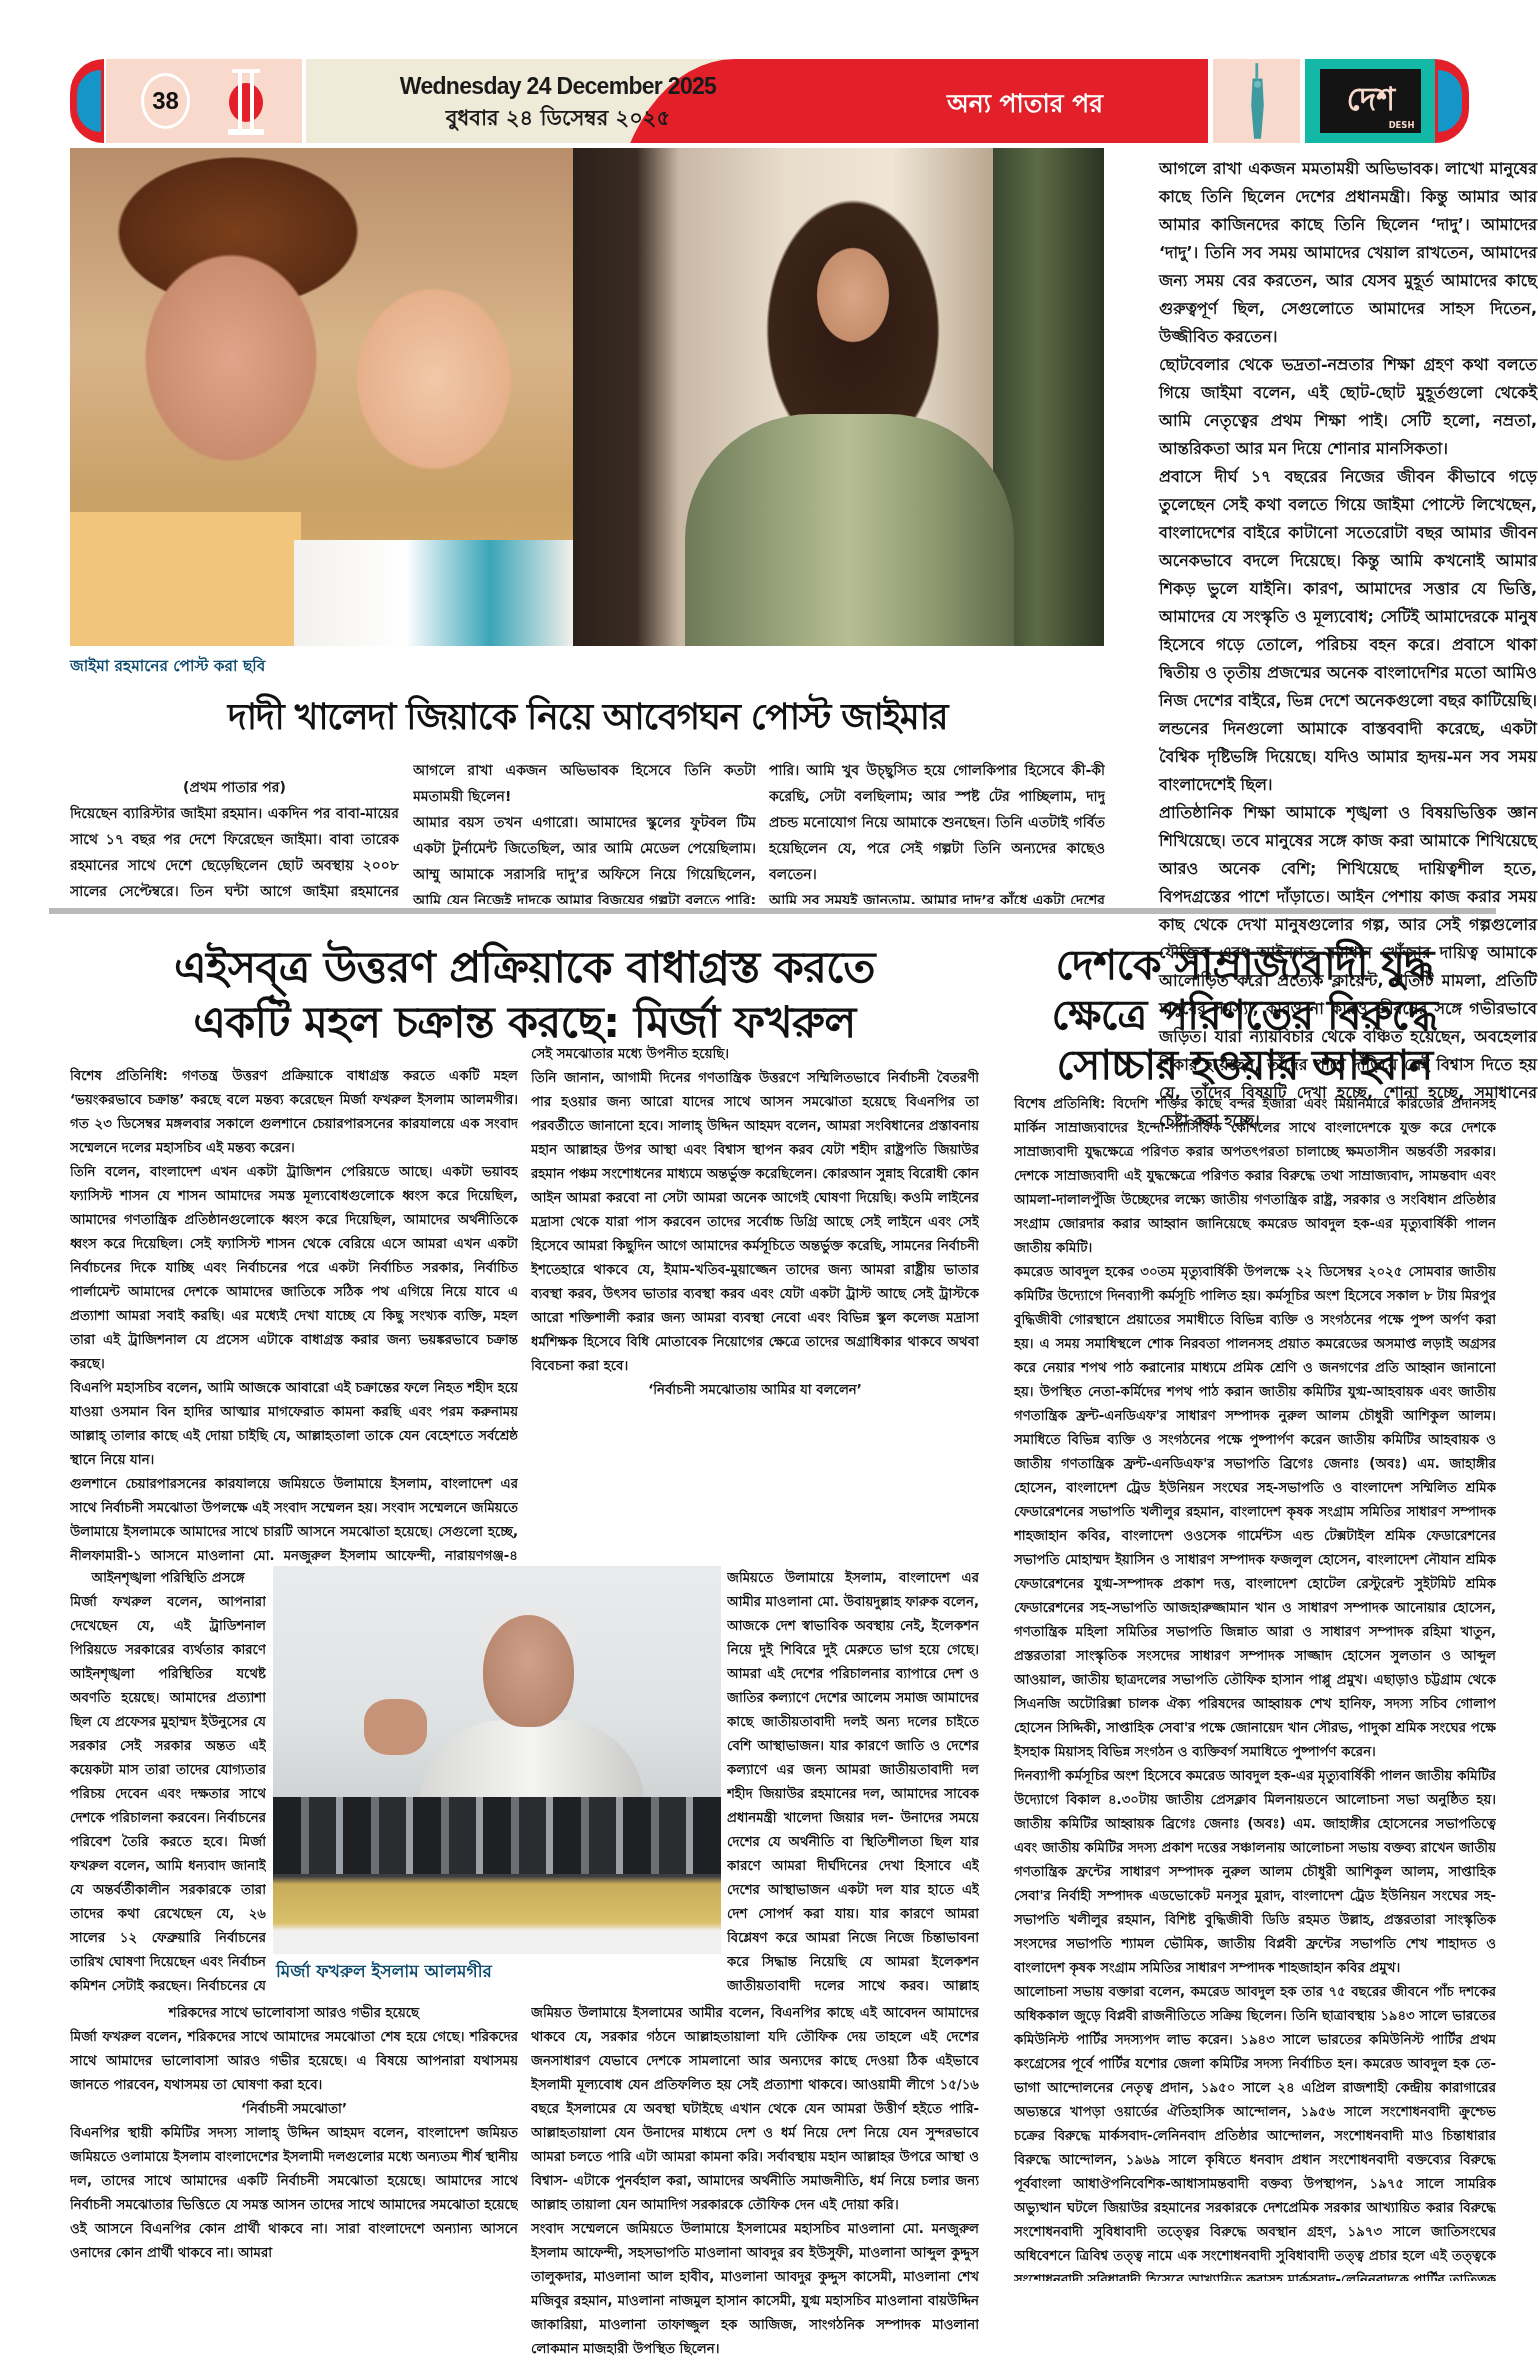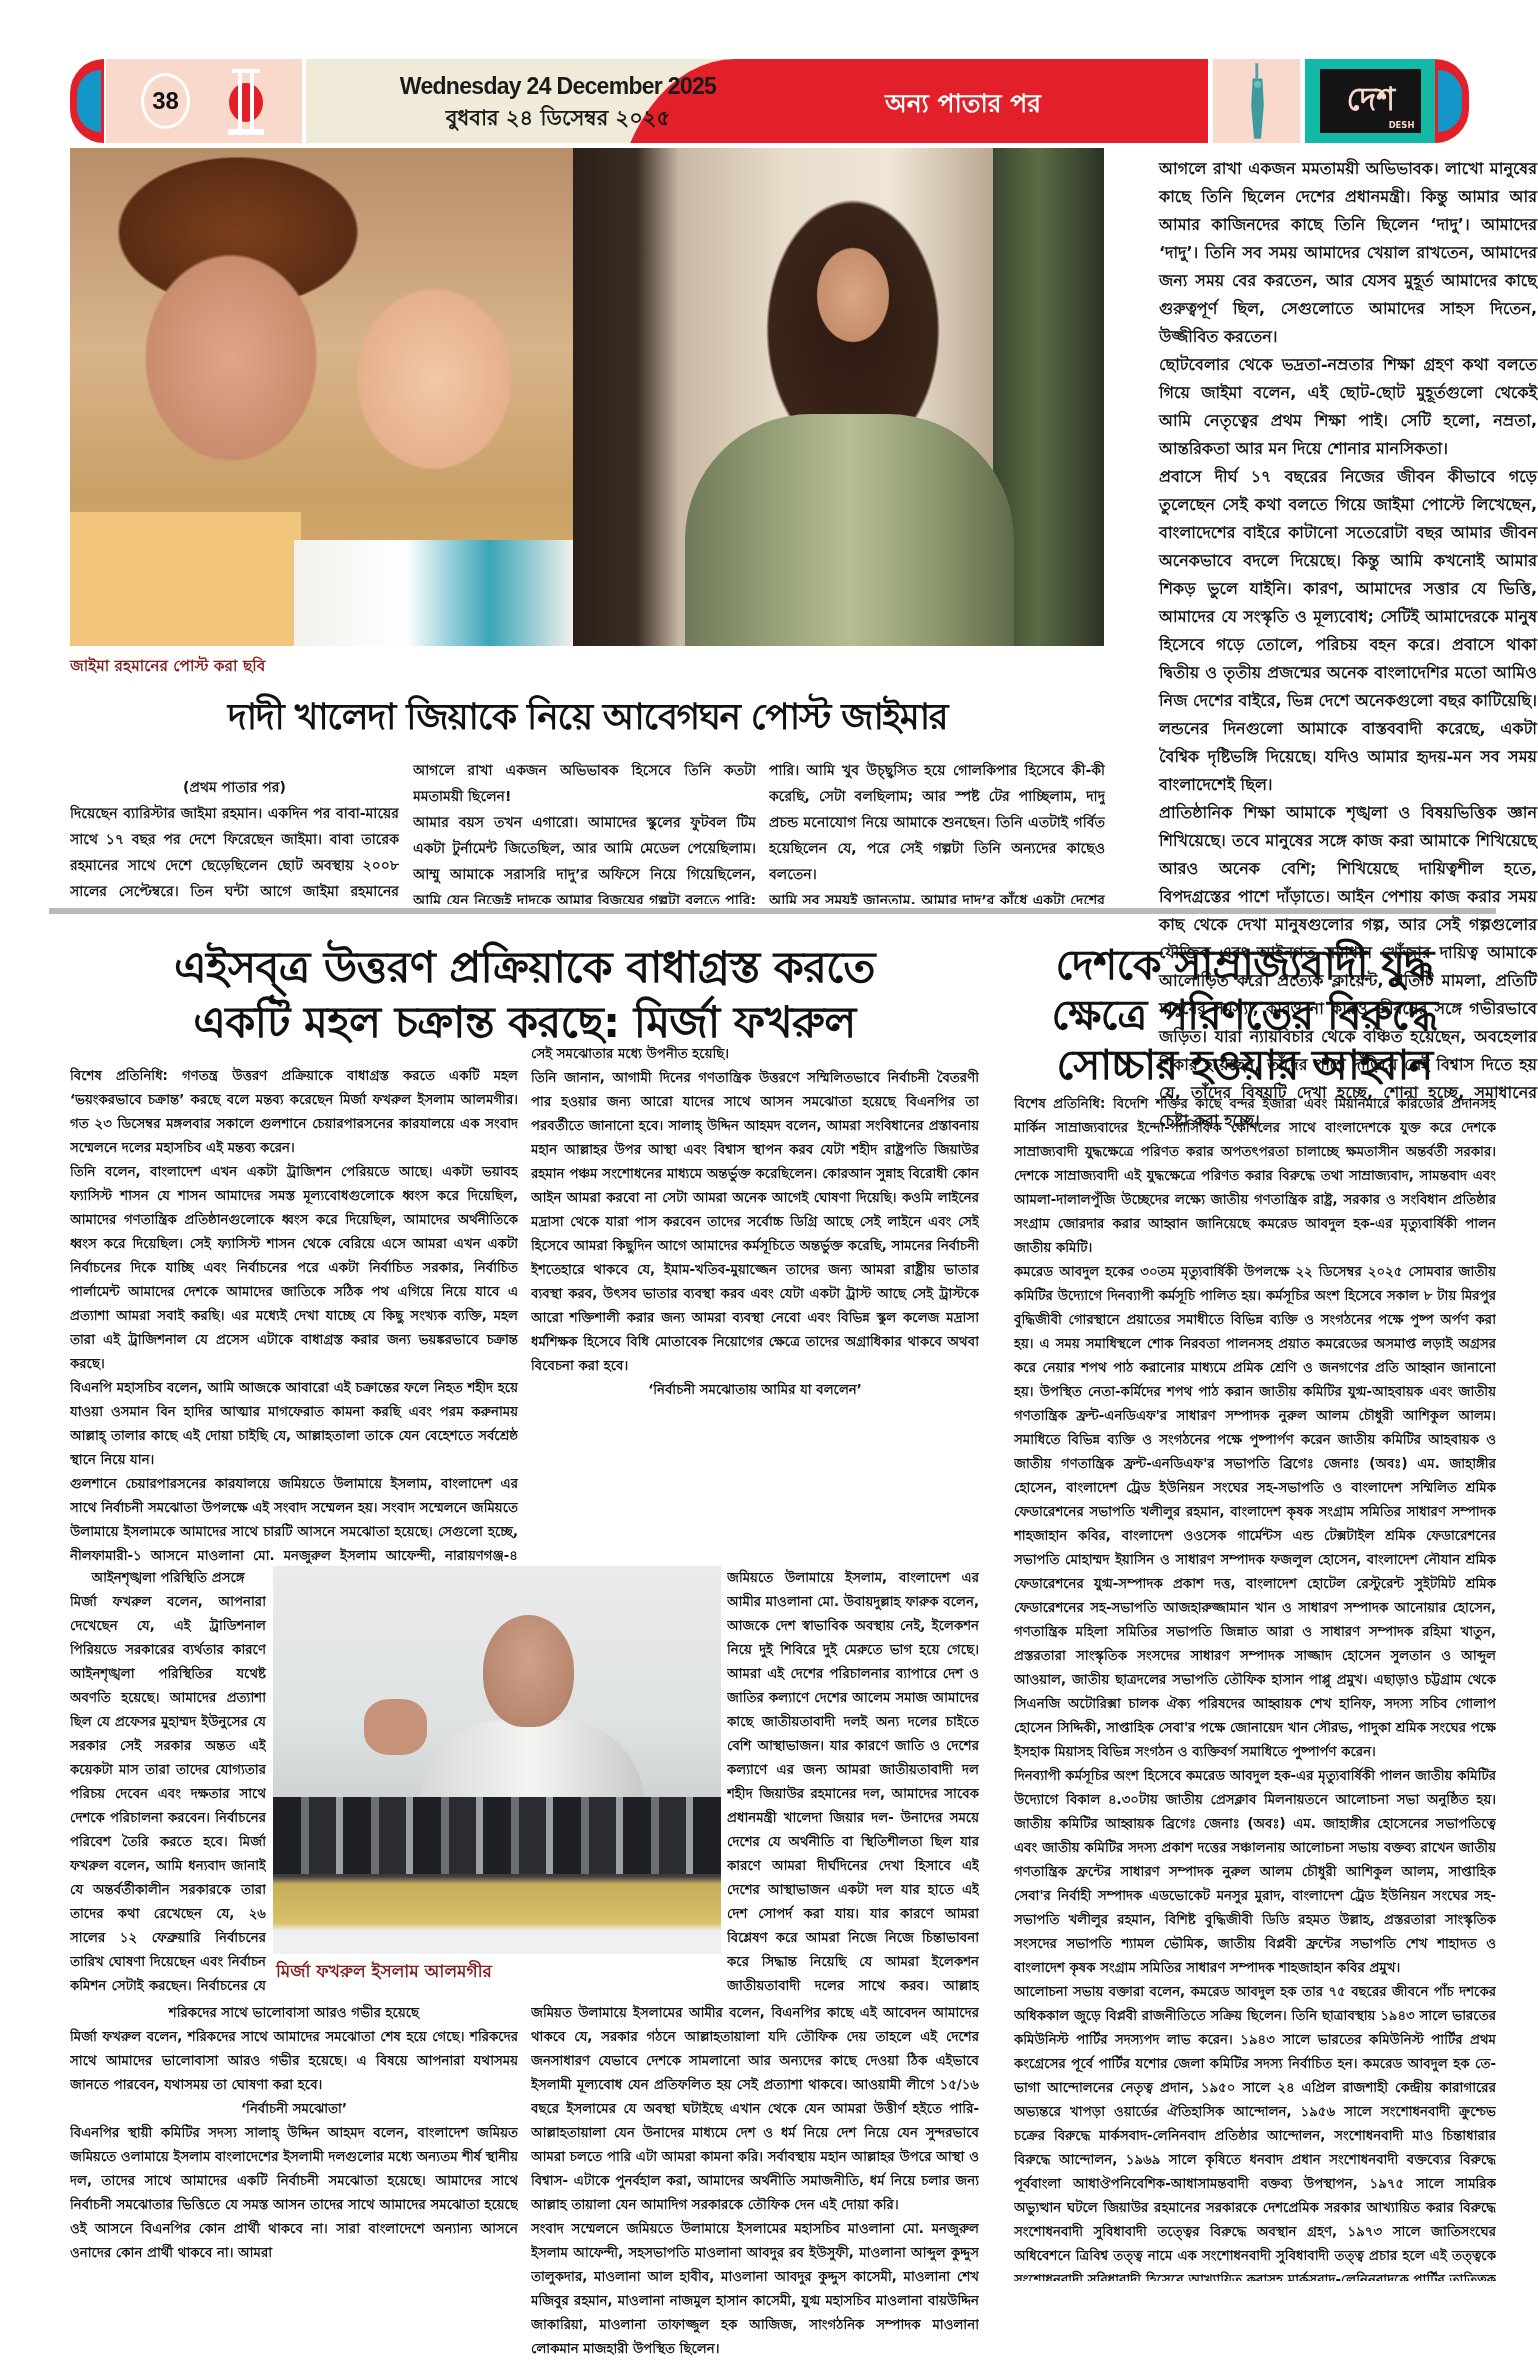--- a/index.html
+++ b/index.html
@@ -19,21 +19,21 @@
               font: bold 24px "Liberation Sans", sans-serif; display: flex; align-items: center; justify-content: center; color: #111; }
   .flag-icon { position: absolute; left: 119px; top: 7px; width: 42px; height: 70px; }
   .flag-icon .disc { position: absolute; left: 4.2px; top: 17px; width: 34px; height: 39px; background: #e3202a; border-radius: 50%; }
   .flag-icon .bar { position: absolute; top: 4.2px; width: 4.2px; height: 62px; background: #fff; }
   .flag-icon .top { position: absolute; left: 7px; top: 2.8px; width: 28px; height: 4.2px; background: #fff; }
   .flag-icon .bot { position: absolute; left: 2.8px; top: 63px; width: 36px; height: 5.6px; background: #fff; }
   .mh-date { position: absolute; left: 236px; top: 0; width: 902px; height: 84px; background: #f0ebd9; overflow: hidden; }
   .mh-red { position: absolute; left: 308px; top: 0; width: 629px; height: 168px; background: #e3202a; border-top-left-radius: 182px 252px; }
   .date-en { position: absolute; left: 56px; top: 14px; width: 392px; text-align: center; font: bold 23px "Liberation Sans", sans-serif; letter-spacing: -0.7px; color: #1a1a1a; }
   .date-bn { position: absolute; left: 56px; top: 43px; width: 392px; text-align: center; font: bold 21px "DejaVu Sans", sans-serif; color: #1a1a1a; }
-  .section-label { position: absolute; left: 517px; top: 25px; width: 280px; text-align: center; font: bold 25px "DejaVu Sans", sans-serif; color: #fff; }
+  .section-label { position: absolute; left: 517px; top: 25px; width: 280px; text-align: right; font: bold 25px "DejaVu Sans", sans-serif; color: #fff; }
   .mh-statue { position: absolute; left: 1143px; top: 0; width: 87px; height: 84px; background: #f8d9cc; }
   .statue-icon { position: absolute; left: 34px; top: 4.2px; width: 21px; height: 76px; }
   .mh-logo { position: absolute; left: 1235px; top: 0; width: 130px; height: 84px; background: #14b8a6; }
   .logo-icon { position: absolute; left: 15.4px; top: 9.8px; width: 101px; height: 64px; background: #141414; color: #f8d9cc;
                font: bold 32px "DejaVu Sans", sans-serif; display: flex; align-items: center; justify-content: center; }
   .logo-icon small { position: absolute; right: 7px; bottom: 2.8px; font-size: 8.4px; color: #f8d9cc; padding-left: 25px; }
 
   
   .photo { position: absolute; overflow: hidden; }
   .photo-left { left: 70px; top: 148px; width: 503px; height: 498px;
@@ -46,21 +46,21 @@
   .photo-right { left: 573px; top: 148px; width: 531px; height: 498px;
     background: radial-gradient(ellipse 59px 77px at 280px 147px, #d9a585 0%, #c58e6c 60%, transparent 62%),
                 radial-gradient(ellipse 140px 210px at 280px 182px, #2d1a12 0%, #3b2418 60%, transparent 62%),
                 linear-gradient(90deg, #2b211b 0%, #3a2c22 12%, #c8b7a4 20%, #e8dccb 40%, #efe6d6 60%, #b7a48d 80%, #4b3a2c 100%); }
   .photo-right .dress { position: absolute; left: 112px; top: 266px; width: 329px; height: 238px; border-radius: 126px 126px 0 0;
     background: linear-gradient(90deg, #6e7a58, #9aa47c 30%, #b7bd92 50%, #8f9a70 75%, #5e6a4a); }
   .photo-right .door { position: absolute; left: 420px; top: 0; width: 112px; height: 498px; background: linear-gradient(90deg,#3a4630,#5c6b45 40%,#2a3222); }
 
   .col-text { position: absolute; font: bold 16px/28px "DejaVu Sans", sans-serif; color: #141414; text-align: justify; margin-left: 40px; }
   .col-text p { margin: 0; }
-  .caption { position: absolute; font: bold 15.4px "DejaVu Sans", sans-serif; color: #7f1d1d; }
+  .caption { position: absolute; font: bold 15.4px "DejaVu Sans", sans-serif; color: #0c4a6e; }
   .headline { position: absolute; font-family: "DejaVu Sans", sans-serif; color: #111; text-align: center; white-space: nowrap; }
   .hl1 { left: 70px; top: 682px; width: 1035px; font-size: 36px; line-height: 70px; letter-spacing: -1.4px; }
   .body3 { position: absolute; font: bold 14px/26px "DejaVu Sans", sans-serif; color: #141414; text-align: justify; overflow: hidden; }
   .sub-center { display: block; text-align: center; font-weight: bold; margin-top: 17px; }
   .rule { position: absolute; left: 49px; top: 908px; width: 1447px; height: 5.6px; background: #b9b9b9; }
 
   
   .hl2 { left: 70px; top: 940px; width: 909px; font-size: 43px; line-height: 55px; letter-spacing: -0.7px; }
   .hl3 { left: 986px; top: 940px; width: 517px; font-size: 41px; line-height: 50px; letter-spacing: -0.7px; }
   .byline { font-weight: bold; }

